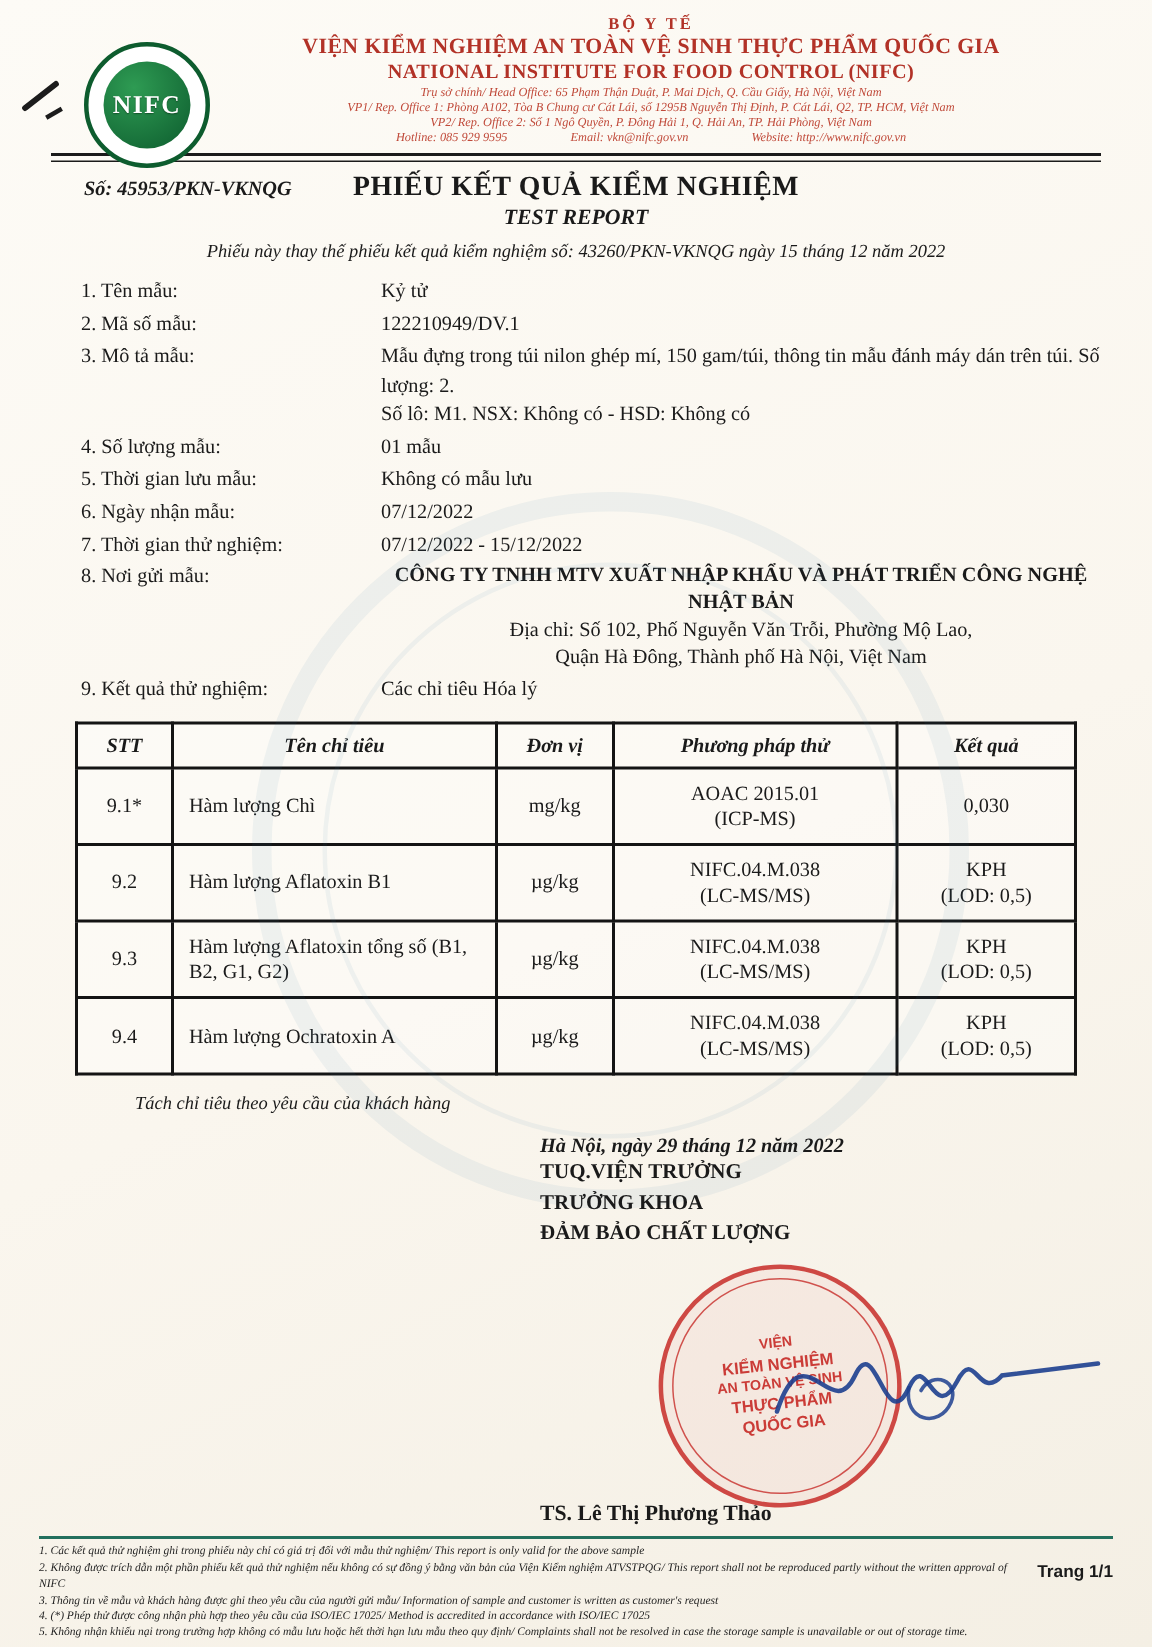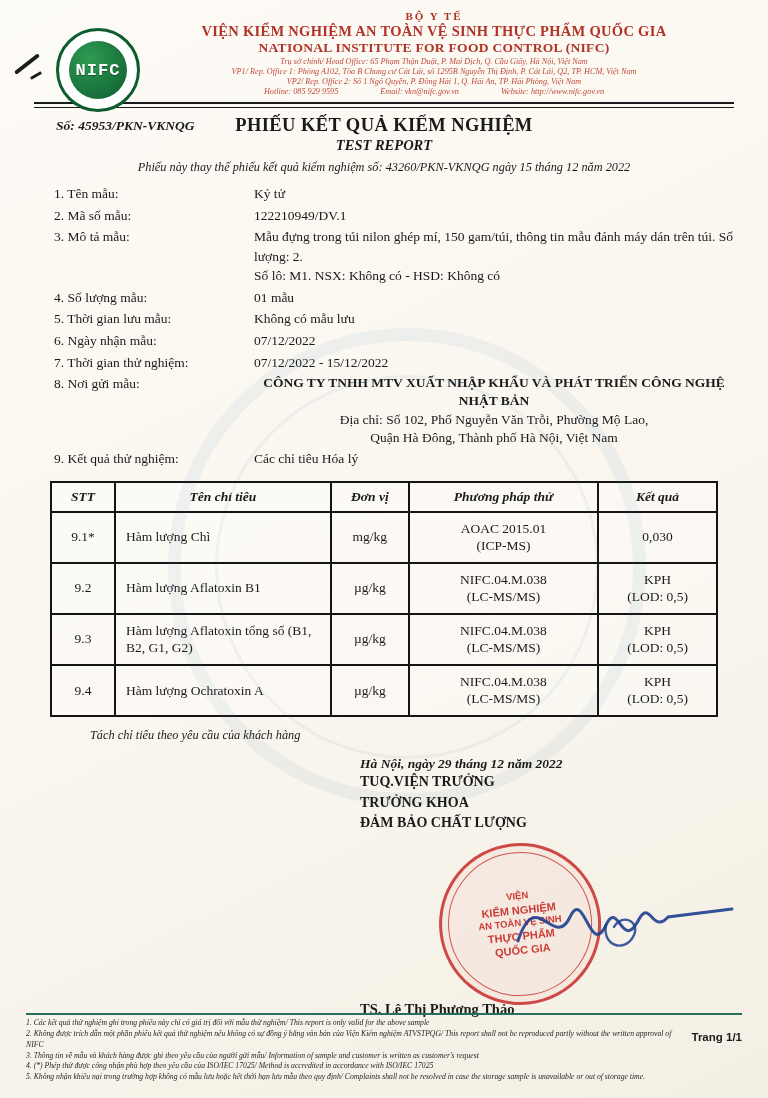--- a/index.html
+++ b/index.html
@@ -10,21 +10,21 @@
   
   .header{position:relative;padding-top:10px;}
   .pen-mark{position:absolute;left:12px;top:62px;width:30px;height:4px;background:#1c1c1c;
             transform:rotate(-38deg);border-radius:2px;}
   .pen-mark2{position:absolute;left:30px;top:74px;width:12px;height:3px;background:#1c1c1c;
             transform:rotate(-30deg);}
   .logo{position:absolute;left:56px;top:28px;width:78px;height:78px;border-radius:50%;
         background:#fff;border:3px solid #0d5c2e;display:flex;align-items:center;justify-content:center;}
   .logo-inner{width:58px;height:58px;border-radius:50%;background:radial-gradient(circle at 35% 30%,#2e9b53,#0d5c2e);
         display:flex;align-items:center;justify-content:center;}
-  .logo-text{color:#fff;font-weight:bold;font-size:17px;letter-spacing:1px;font-family:Liberation Mono, monospace;
+  .logo-text{color:#fff;font-weight:bold;font-size:17px;letter-spacing:1px;font-family:Liberation Serif, serif;
         text-shadow:0 1px 1px rgba(0,0,0,.4);}
   .header-text{margin:0 50px 0 150px;text-align:center;color:#b23227;}
   .ministry{font-size:11px;font-weight:bold;letter-spacing:2px;}
   .inst-vi{font-size:14.5px;font-weight:bold;margin-top:1px;letter-spacing:.3px;}
   .inst-en{font-size:13.5px;font-weight:bold;letter-spacing:.3px;}
   .addr{font-size:8.2px;font-style:italic;color:#c04a3a;margin-top:1px;}
   .contact{font-size:8.2px;font-style:italic;color:#c04a3a;margin-top:1px;}
   .contact span{margin:0 20px;font-style:italic;}
   .rule-double{margin:6px 34px 0 34px;height:3px;border-top:2.5px solid #1b1b1b;border-bottom:1.2px solid #1b1b1b;}
 
@@ -71,21 +71,21 @@
   .sig-svg{position:absolute;left:150px;top:18px;width:230px;height:130px;}
   .signer{font-weight:bold;font-size:14.5px;margin-top:-24px;position:relative;}
 
   
   .watermark{position:absolute;left:168px;top:328px;width:452px;height:452px;border-radius:50%;
              border:13px solid rgba(62,130,165,.07);pointer-events:none;}
   .watermark::after{content:"";position:absolute;inset:34px;border-radius:50%;
              border:3px solid rgba(62,130,165,.07);}
 
   
-  .footer{position:absolute;left:26px;right:26px;bottom:15px;border-top:2.2px solid #23705e;padding-top:3px;}
+  .footer{position:absolute;left:26px;right:26px;bottom:4px;border-top:2.2px solid #23705e;padding-top:3px;}
   .note{font-size:7.7px;font-style:italic;line-height:1.4;color:#1f1f1f;padding-right:56px;}
   .page-indicator{position:absolute;right:0;top:16px;font-size:11.5px;font-weight:bold;font-family:"Liberation Sans",sans-serif;}
 </style>
 </head>
 <body>
 
 <div class="page">
 
   <div class="watermark"></div>
   <div class="pen-mark"></div>

